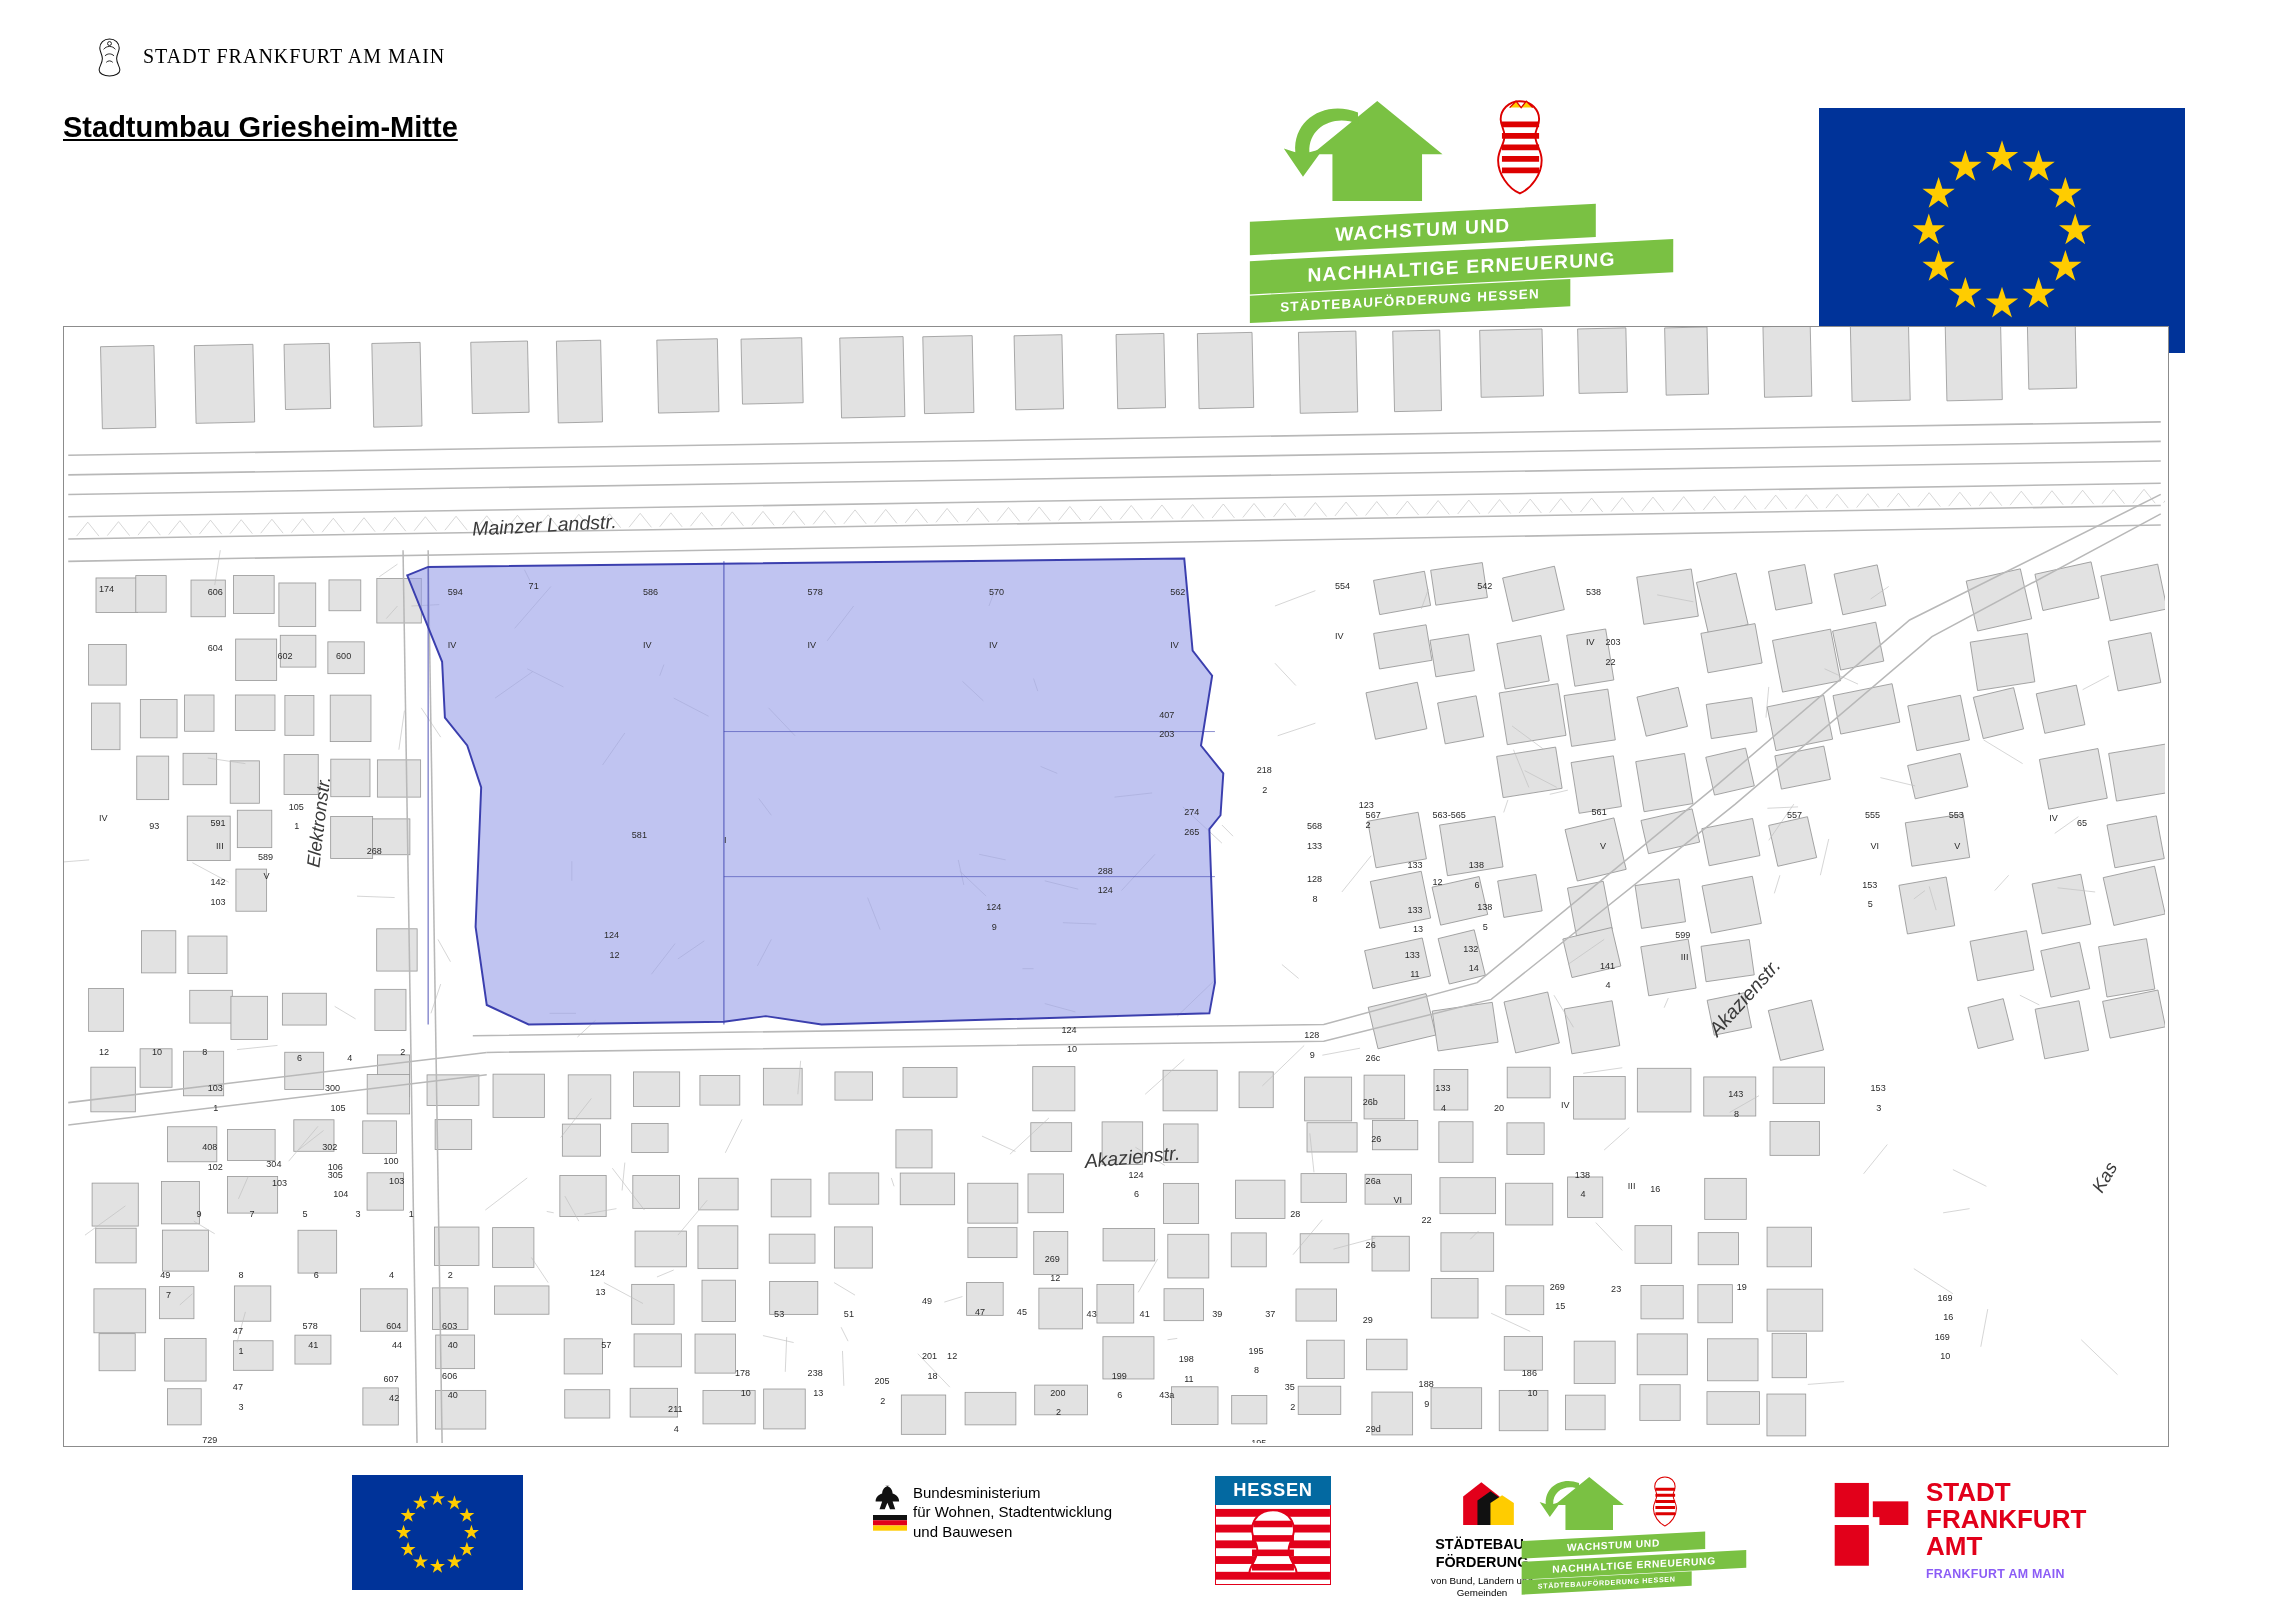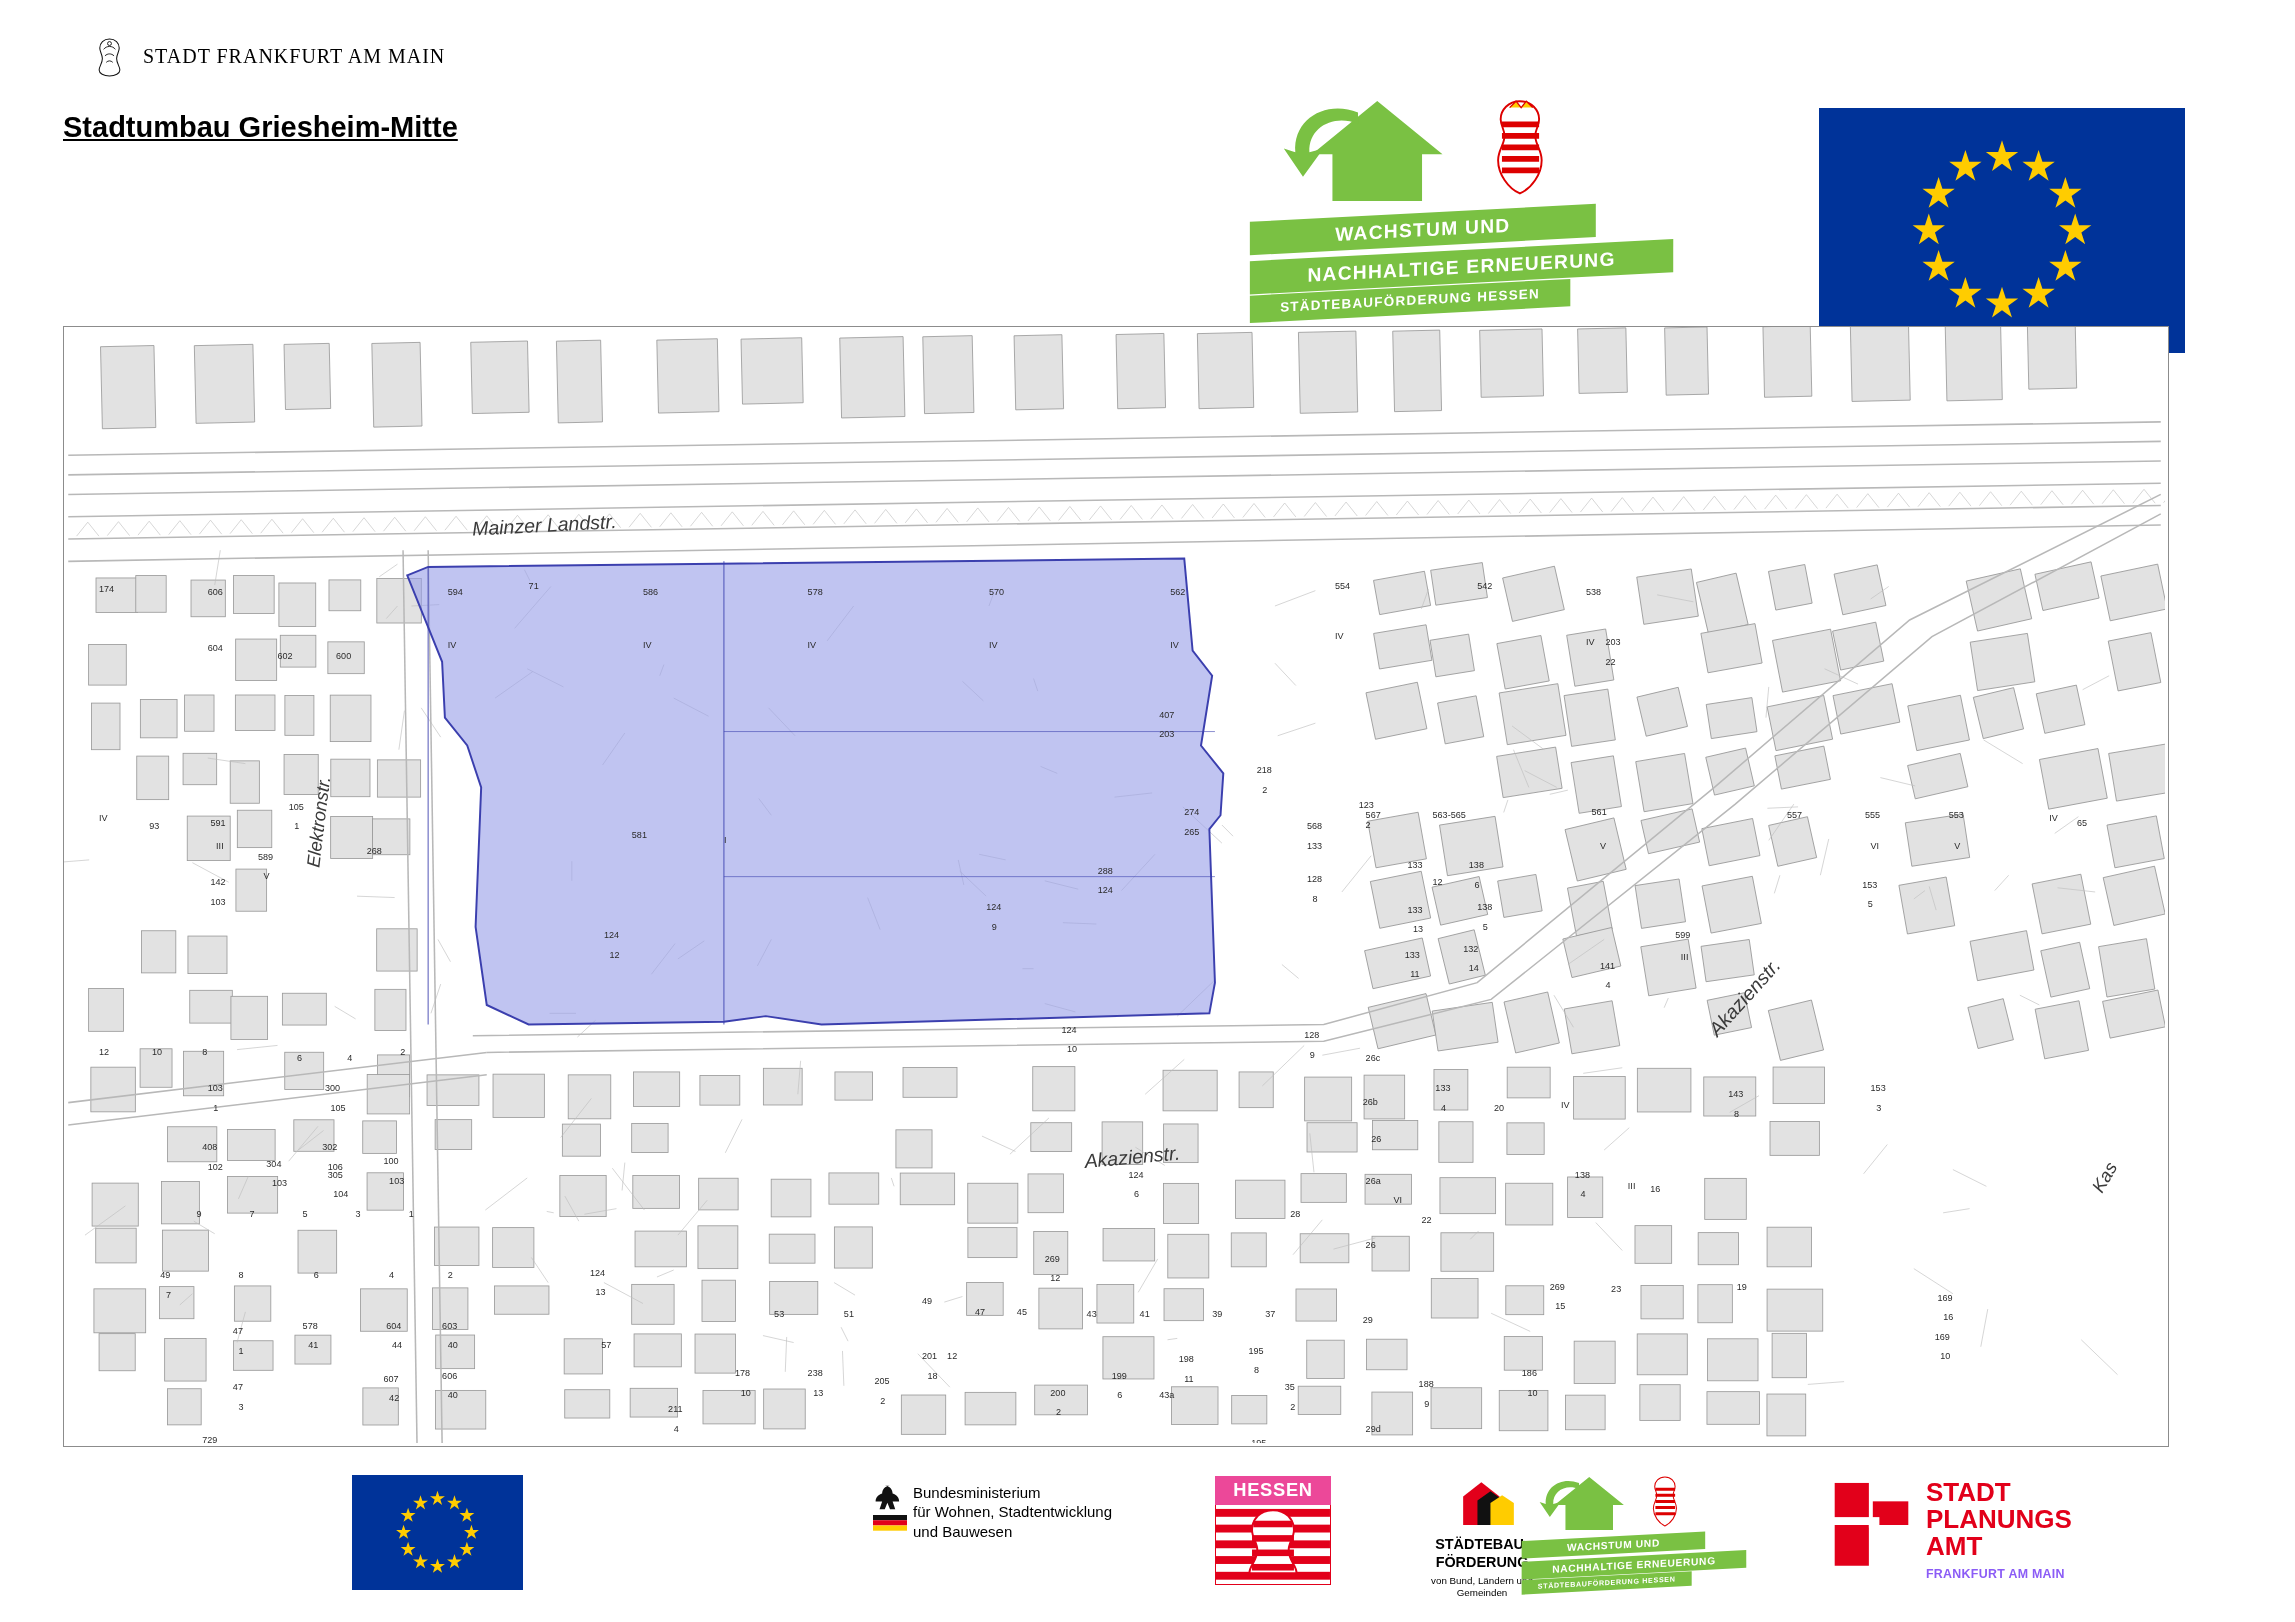--- a/index.html
+++ b/index.html
@@ -158,21 +158,21 @@
   #bmwsb .eagle2 { width: 34px; height: 29px; }
   #bmwsb .bars { width: 34px; height: 17px; margin-top: 3.9px; }
   #bmwsb .txt { font-size: 15px; line-height: 1.3; }
 
   #hessen {
     position: absolute;
     left: 1215px; top: 17px;
     width: 116px;
   }
   #hessen .hhead {
-    background: #ec4899;
+    background: #0369a1;
     color: #ffffff;
     font-weight: bold;
     font-size: 18.3px;
     letter-spacing: 0.7px;
     text-align: center;
     padding: 3.3px 0 3.9px 0;
   }
   #hessen .hbody {
     background: #ffffff;
     border: 1.3px solid #e2001a;
@@ -1136,19 +1136,19 @@
 
   <div id="spa">
     <svg class="mark" viewBox="0 0 120 140">
       <rect x="4" y="6" width="52" height="52" fill="#e2001a"></rect>
       <rect x="4" y="70" width="52" height="62" fill="#e2001a"></rect>
       <rect x="62" y="34" width="54" height="36" fill="#e2001a"></rect>
       <rect x="56" y="58" width="16" height="16" fill="#ffffff"></rect>
     </svg>
     <div>
       <div class="spa-txt">STADT</div>
-      <div class="spa-txt">PLANUNGS</div>
+      <div class="spa-txt">FRANKFURT</div>
       <div class="spa-txt">AMT</div>
       <div class="spa-sub">FRANKFURT AM MAIN</div>
     </div>
   </div>
 </div>
 
 
 </body></html>

